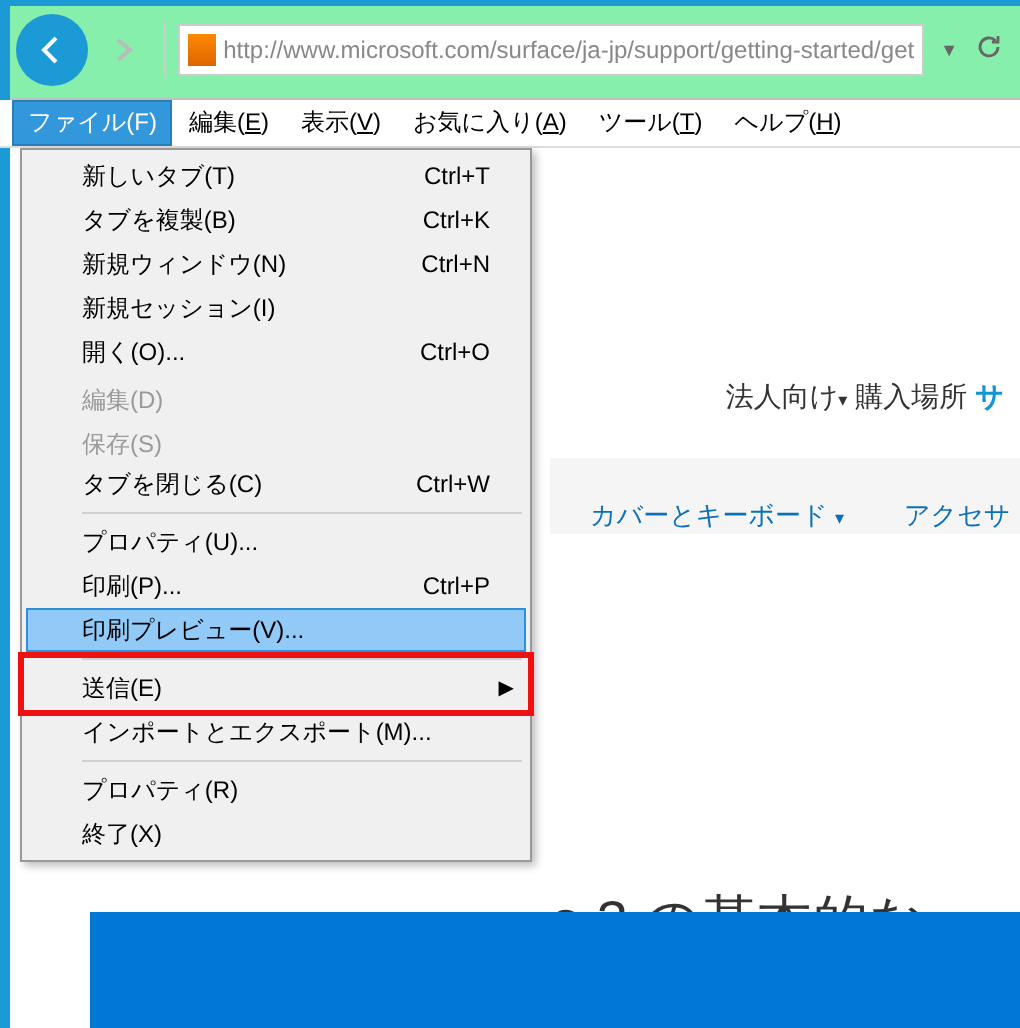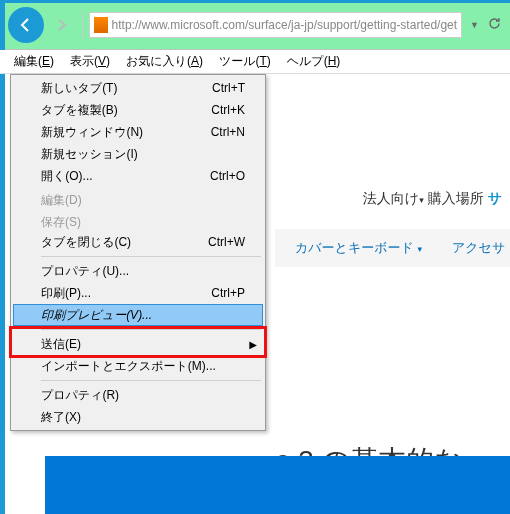--- a/index.html
+++ b/index.html
@@ -19,30 +19,30 @@
   
   .menubar { display: flex; align-items: center; height: 24px; background: #fff; padding-left: 6px; border-bottom: 1px solid #ddd; position: relative; z-index: 5; }
   .menubar-item { padding: 3px 8px; font-size: 12px; cursor: pointer; }
   .menubar-item.active { background: #3398db; color: #fff; border: 1px solid #2a7fb8; padding: 2px 7px; }
   .menubar-item .ul { text-decoration: underline; }
   
   .dropdown { position: absolute; left: 10px; top: 74px; width: 256px; background: #f0f0f0; border: 1px solid #999; box-shadow: 2px 2px 4px rgba(0,0,0,.25); z-index: 20; padding: 2px; }
   .dropdown-item { display: flex; align-items: center; height: 22px; padding: 0 4px 0 28px; position: relative; font-size: 12px; color: #000; cursor: pointer; }
   .dropdown-item.disabled { color: #9a9a9a; align-items: flex-end; }
   .dropdown-item .shortcut { margin-left: auto; padding-right: 14px; color: #000; }
-  .dropdown-item.highlighted { background: #91c9f7; border: 1px solid #2e90db; padding: 0 3px 0 27px; font-style: italic; }
+  .dropdown-item.highlighted { background: #91c9f7; border: 1px solid #2e90db; padding: 0 3px 0 27px; }
   .dropdown-sep { height: 1px; background: #d0d0d0; margin: 3px 2px 3px 28px; }
   .dropdown-arrow { position: absolute; right: 6px; font-size: 10px; }
   
   .redbox { position: absolute; left: 9px; top: 326px; width: 258px; height: 32px; border: 3px solid #e11; z-index: 30; pointer-events: none; }
   
   .page-bg { position: absolute; left: 0; top: 74px; right: 0; bottom: 0; background: #fff; z-index: 1; border-left: 5px solid #1b9ad6; }
   .page-nav { position: absolute; right: 0; top: 116px; display: flex; gap: 4px; padding-right: 8px; font-size: 14px; color: #333; align-items: center; }
   .page-nav .accent { color: #1295d0; font-weight: bold; }
-  .page-subnav { position: absolute; left: 270px; right: 0; top: 155px; height: 38px; background: #f5f5f5; display: flex; align-items: center; padding-left: 20px; gap: 30px; color: #0b70b8; font-size: 13px; }
+  .page-subnav { position: absolute; left: 270px; right: 0; top: 155px; height: 38px; background: #f5f5f5; display: flex; align-items: flex-end; padding-left: 20px; gap: 30px; color: #0b70b8; font-size: 13px; }
   .page-title { position: absolute; left: 270px; top: 368px; font-size: 28px; color: #333; white-space: nowrap; }
   .page-blueband { position: absolute; left: 40px; right: 0; bottom: 0; height: 58px; background: #0078d7; }
 </style>
 </head>
 <body>
 
 <div class="page-bg">
   <div class="page-nav">
     <span><span>法人向け</span><span style="font-size:9px">▾</span></span>
     <span>購入場所</span>
@@ -78,20 +78,21 @@
     <span style="font-size:9px">▼</span>
     <span>
       <svg width="15" height="15" viewBox="0 0 15 15">
           <path d="M12 7.5a4.5 4.5 0 1 1-1.3-3.2M12 2v3h-3" stroke="#666" stroke-width="1.4" fill="none"></path>
         </svg>
     </span>
   </div>
 </div>
 
 <div class="menubar">
+  <div class="menubar-item active">ファイル(F)</div>
   <div class="menubar-item"><span>編集(</span><span class="ul">E</span><span>)</span></div>
   <div class="menubar-item"><span>表示(</span><span class="ul">V</span><span>)</span></div>
   <div class="menubar-item"><span>お気に入り(</span><span class="ul">A</span><span>)</span></div>
   <div class="menubar-item"><span>ツール(</span><span class="ul">T</span><span>)</span></div>
   <div class="menubar-item"><span>ヘルプ(</span><span class="ul">H</span><span>)</span></div>
 </div>
 
 <div class="dropdown">
   <div class="dropdown-item">
       <span>新しいタブ(T)</span>

